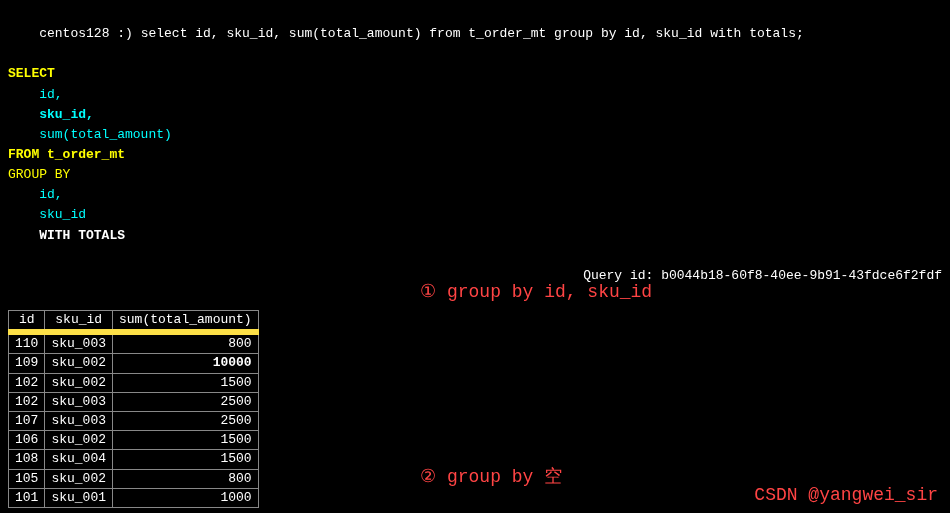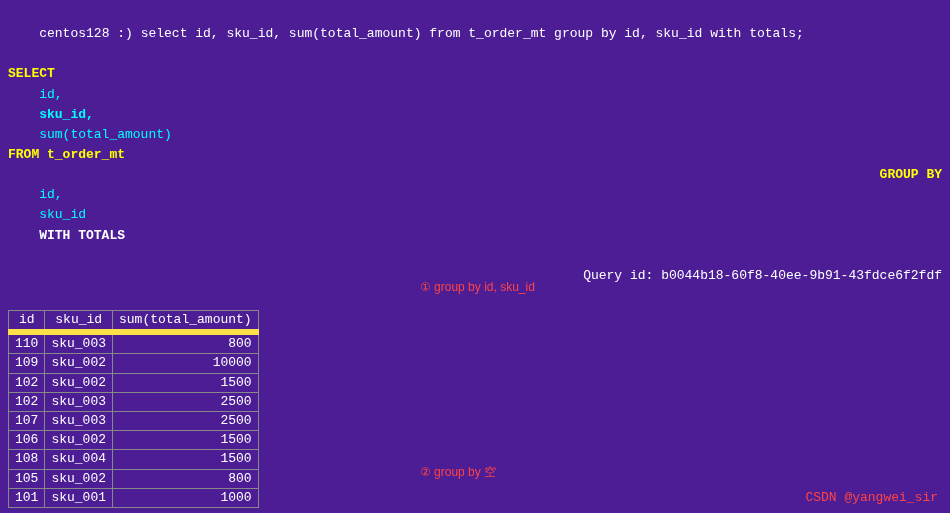--- a/index.html
+++ b/index.html
@@ -8,21 +8,21 @@
       color: #ffffff;
       font-family: 'Courier New', Courier, monospace;
       font-size: 13px;
       width: 950px;
       height: 513px;
       overflow: hidden;
       position: relative;
     }
 
     .terminal {
-      background-color: #4c1d95;
+      background-color: #000000;
       padding: 4px 8px;
       width: 100%;
       height: 100%;
       position: relative;
     }
 
     .line {
       line-height: 1.55;
       white-space: pre;
     }
@@ -43,60 +43,60 @@
     }
     .result-table th {
       border-bottom: 6px solid #fde047;
       font-weight: normal;
     }
     .result-table td:first-child, .result-table th:first-child { border-left: 1px solid #888888; }
     .result-table td:last-child, .result-table th:last-child { text-align: right; }
 
     .annotation {
       position: absolute;
-      font-family: Liberation Sans, sans-serif;
-      font-size: 12px;
+      font-family: Liberation Mono, monospace;
+      font-size: 18px;
     }
 
     .annotation-1 {
       top: 280px;
       left: 420px;
       color: #ff4444;
     }
 
     .annotation-2 {
       top: 464px;
       left: 420px;
       color: #ff4444;
     }
 
     .csdn-credit {
       position: absolute;
       bottom: 8px;
       right: 12px;
       color: #ff4444;
       font-family: 'Courier New', Courier, monospace;
-      font-size: 13px;
+      font-size: 18px;
     }
   </style>
 </head>
 <body>
 
 <div class="terminal">
 
   <div class="line">
     <span style="color:#ffffff;">centos128 :) select id, sku_id, sum(total_amount) from t_order_mt group by id, sku_id with totals;</span>
   </div>
 
   <div class="line" style="color:#ffff00; font-weight:bold;">SELECT</div>
   <div class="line" style="color:#00ffff;">    id,</div>
   <div class="line" style="color:#00ffff;font-weight:bold;">    sku_id,</div>
   <div class="line" style="color:#00ffff;">    sum(total_amount)</div>
   <div class="line" style="color:#ffff00; font-weight:bold;">FROM t_order_mt</div>
-  <div class="line" style="color:#ffff00; font-weight:bold;text-align:right;">GROUP BY</div>
+  <div class="line" style="color:#ffff00; font-weight:normal;">GROUP BY</div>
   <div class="line" style="color:#00ffff;">    id,</div>
   <div class="line" style="color:#00ffff;">    sku_id</div>
   <div class="line" style="color:#ffffff; font-weight:bold;">    WITH TOTALS</div>
 
   <div class="line">&nbsp;</div>
 
   <div class="line" style="color:#ffffff;text-align:right;">Query id: b0044b18-60f8-40ee-9b91-43fdce6f2fdf</div>
 
   <div class="line">&nbsp;</div>
 
@@ -111,21 +111,21 @@
       </thead>
       <tbody id="result-tbody">
       <tr>
             <td>110</td>
             <td>sku_003</td>
             <td style="text-align: right;">800</td>
           </tr>
           <tr>
             <td>109</td>
             <td>sku_002</td>
-            <td style="text-align: right;">10000</td>
+            <td style="text-align: right; font-weight: bold;">10000</td>
           </tr>
           <tr>
             <td>102</td>
             <td>sku_002</td>
             <td style="text-align: right;">1500</td>
           </tr>
           <tr>
             <td>102</td>
             <td>sku_003</td>
             <td style="text-align: right;">2500</td>

